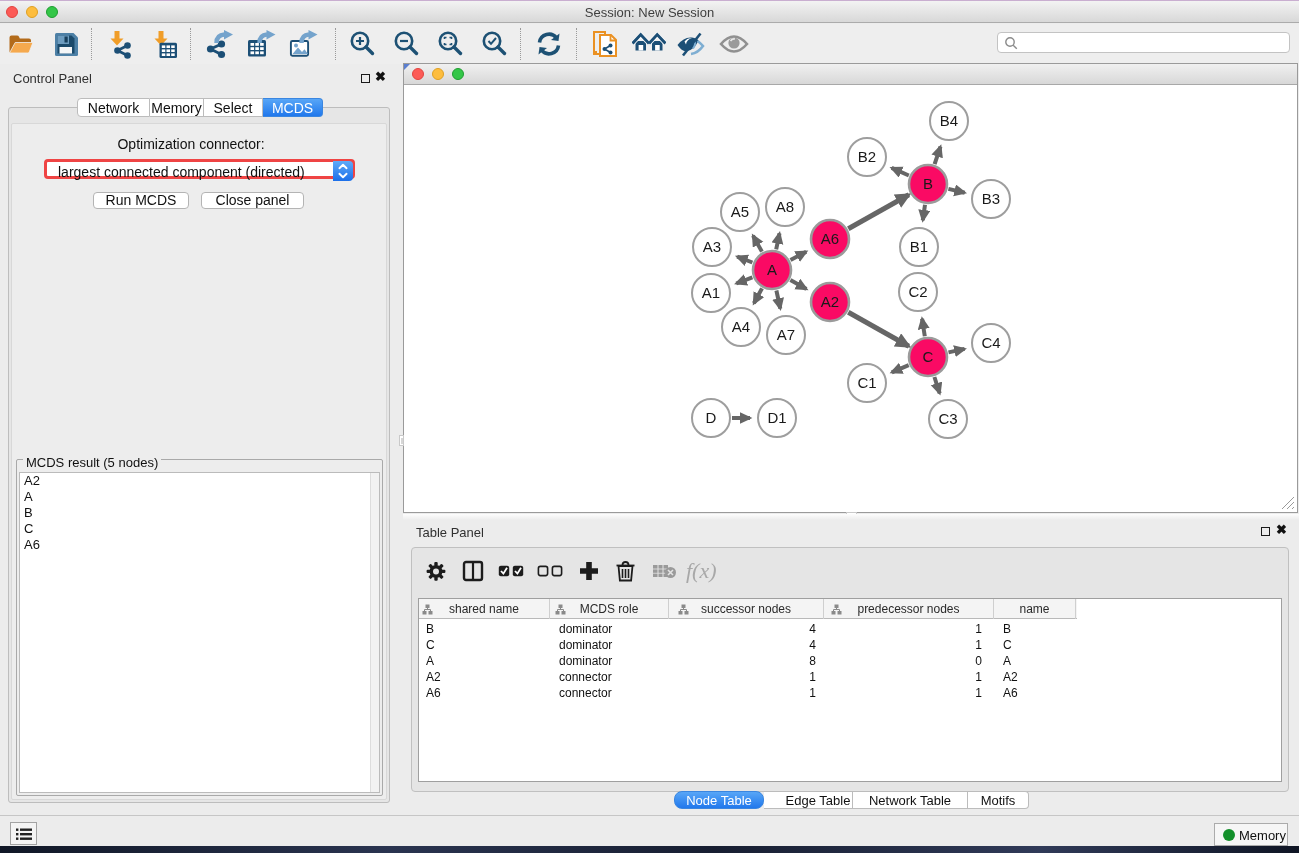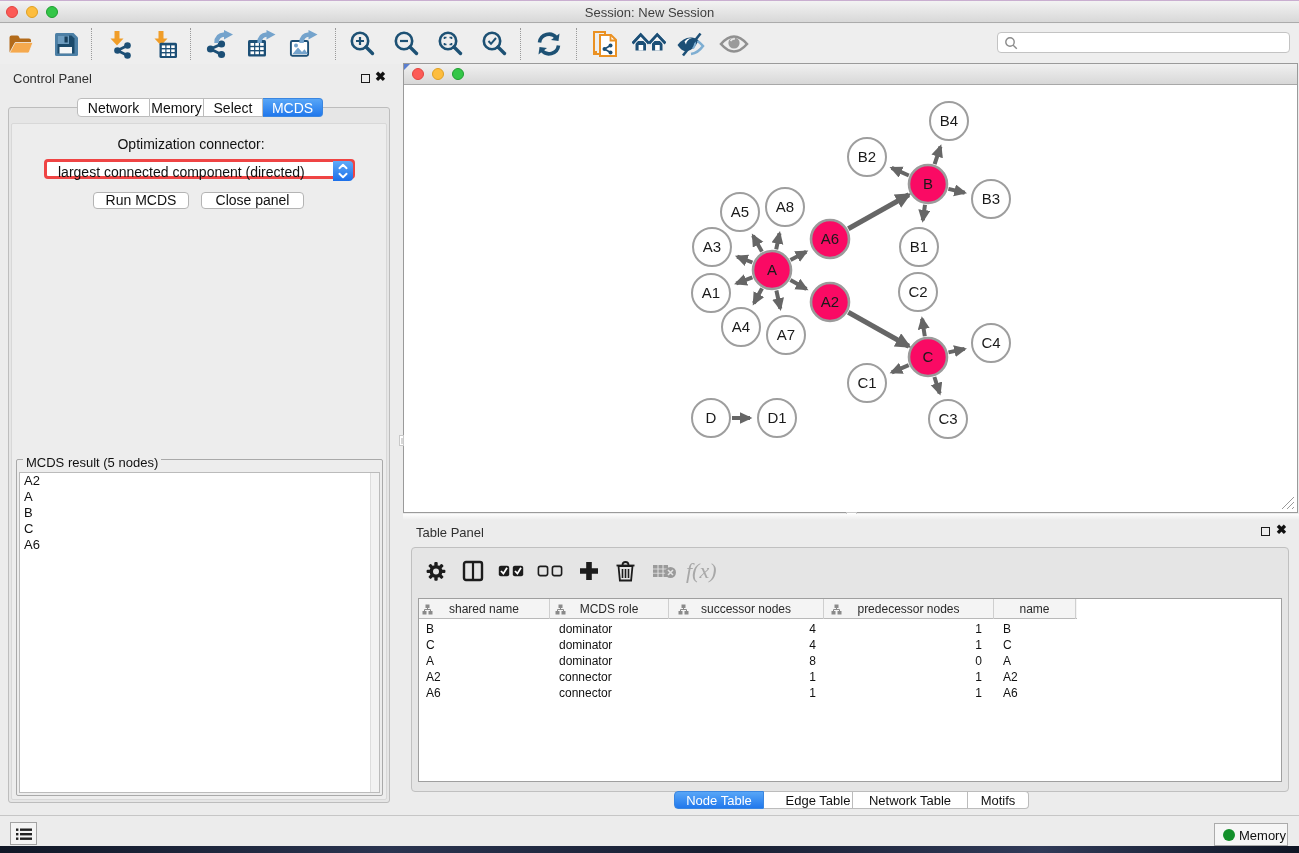--- a/index.html
+++ b/index.html
@@ -70,21 +70,21 @@
 .hcell { position:absolute; top:0; height:20px; border-right:1px solid #cfcfcf; text-align:center; line-height:20px; }
 .hicn { position:absolute; top:5px; }
 .hcell span { vertical-align:top; }
 .trow { position:absolute; font-size:12px; color:#111; height:16px; line-height:16px; }
 
 #bot-tabs { position:absolute; left:674px; top:791px; height:18px; display:flex; font-size:13px; z-index:5; }
 #bot-tabs .tab { height:18px; line-height:17px; background:#fff; border:1px solid #bcbcbc;
   border-left:none; color:#111; text-align:center; }
 #bot-tabs .tab:first-child { border-left:1px solid #bcbcbc; border-radius:4px 0 0 4px; }
 #bot-tabs .tab:last-child { border-radius:0 4px 4px 0; }
-#bot-tabs .tab.sel { background:linear-gradient(#58a6f7,#2178ec); color:#fff; border-color:#3a86e0; }
+#bot-tabs .tab.sel { background:linear-gradient(#58a6f7,#2178ec); color:#fff; border-color:#3a86e0;border-radius:8px; }
 
 #statusline { position:absolute; left:0; top:815px; width:1299px; border-top:1px solid #c6c6c6; }
 #listbtn { position:absolute; left:10px; top:822px; width:27px; height:23px; background:#f4f4f4;
   border:1px solid #a3a3a3; }
 #membtn { position:absolute; left:1214px; top:823px; width:74px; height:23px; background:#f6f6f6;
   border:1px solid #ababab; font-size:13px; color:#111; }
 #membtn .dot { position:absolute; left:8px; top:5px; width:12px; height:12px; border-radius:50%; background:#13902b; }
 #membtn .mtxt { position:absolute; left:24px; top:4px; }
 #wallpaper { position:absolute; left:0; top:846px; width:1299px; height:7px;
   background:linear-gradient(90deg,#101726,#2a3450 30%,#171e31 55%,#303a58 80%,#0f1524); }

